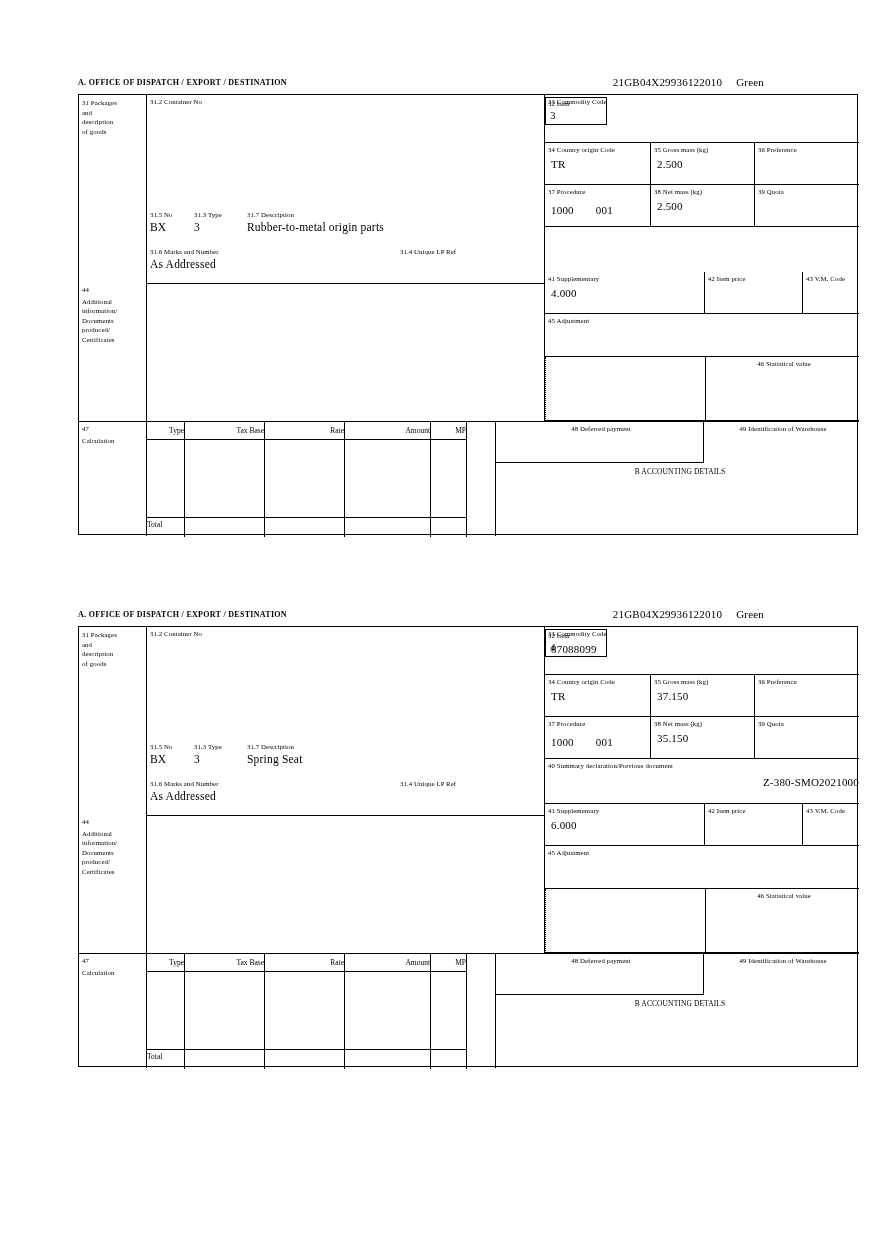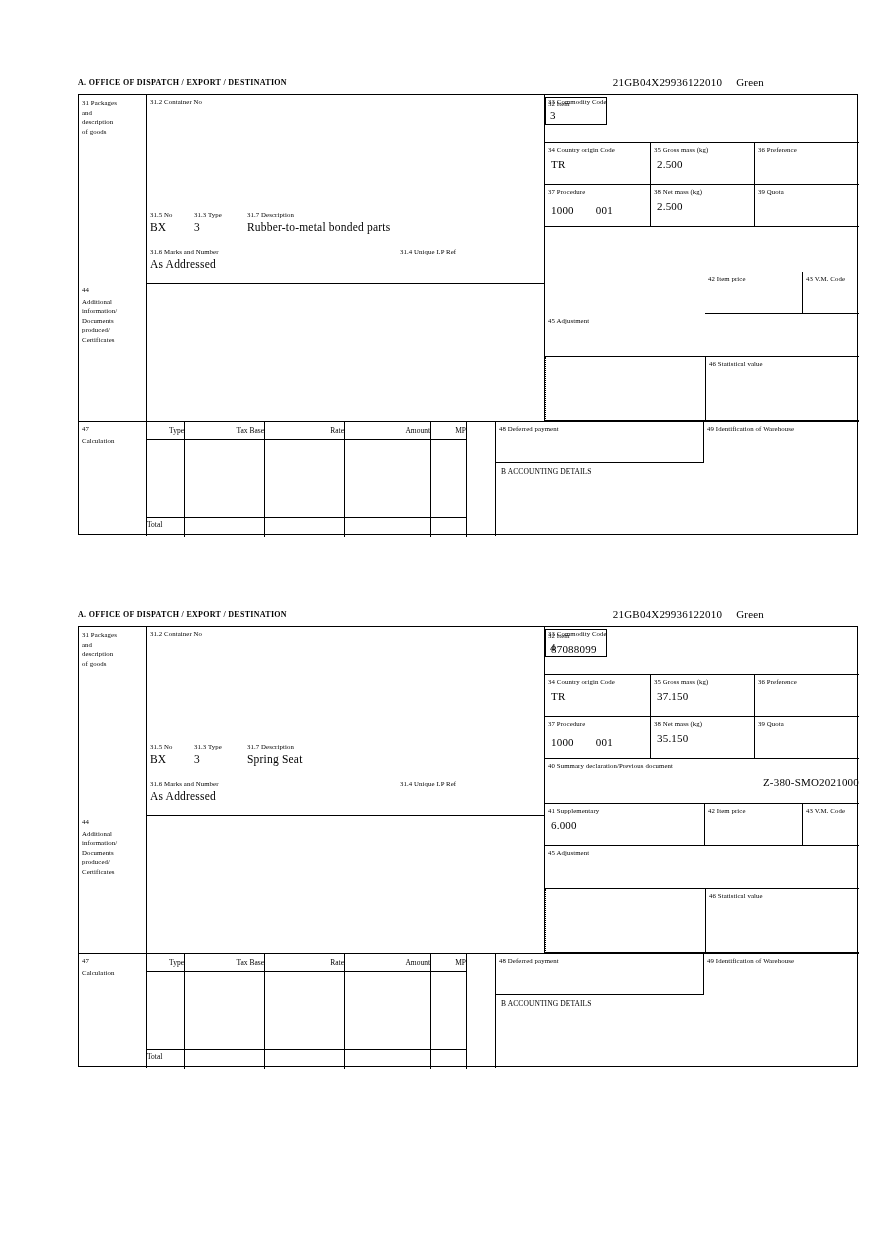--- a/index.html
+++ b/index.html
@@ -71,21 +71,21 @@
     letter-spacing: 0.1px;
     padding: 2px 0 0 3px;
   }
   .val {
     font-size: 11px;
     letter-spacing: 0.2px;
     padding-left: 6px;
   }
   .bt { border-top: 1.1px solid #000; }
   .bb { border-bottom: 1.1px solid #000; }
-  .bl { border-left: 1.1px solid #000; }
+  .bl { border-left: 1.1px solid #000; text-align: center; }
   .br { border-right: 1.1px solid #000; }
 
   
   .c31 {
     left: 0; top: 0; width: 68px; height: 188px;
   }
   .c31 .lbl { padding-top: 3px; }
 
   
   .c312 {
@@ -205,21 +205,21 @@
           <div class="lbl">32 Item</div>
           <div class="num">3</div>
         </div>
 
         <div class="sub-line" style="left:3px; top:116px;">31.5 No</div>
         <div class="sub-line" style="left:47px; top:116px;">31.3 Type</div>
         <div class="sub-line" style="left:100px; top:116px;">31.7 Description</div>
 
         <div class="sub-val" style="left:3px; top:126px;">BX</div>
         <div class="sub-val" style="left:47px; top:126px;">3</div>
-        <div class="sub-val" style="left:100px; top:126px;">Rubber-to-metal bonded parts</div>
+        <div class="sub-val" style="left:100px; top:126px;">Rubber-to-metal origin parts</div>
 
         <div class="sub-line" style="left:3px; top:153px;">31.6 Marks and Number</div>
         <div class="sub-line" style="left:253px; top:153px;">31.4 Unique I.P Ref</div>
         <div class="sub-val" style="left:3px; top:163px;">As Addressed</div>
         <div class="sub-val" style="left:253px; top:163px; font-size:10px;"></div>
       </div>
 
       <div class="cell c33 bb">
         <div class="lbl">33 Commodity Code</div>
       </div>
@@ -247,20 +247,24 @@
       <div class="cell c38 bb br">
         <div class="lbl">38 Net mass (kg)</div>
         <div class="val" style="padding-top:3px;">2.500</div>
       </div>
       <div class="cell c39 bb">
         <div class="lbl">39 Quota</div>
         <div class="val" style="padding-top:3px;"></div>
       </div>
 
 
+      <div class="cell c41 bb br">
+        <div class="lbl">41 Supplementary</div>
+        <div class="val" style="padding-top:3px;">4.000</div>
+      </div>
       <div class="cell c42 bb br">
         <div class="lbl">42 Item price</div>
         <div class="val" style="padding-top:3px;"></div>
       </div>
       <div class="cell c43 bb">
         <div class="lbl">43 V.M. Code</div>
         <div class="val" style="padding-top:3px;"></div>
       </div>
 
       <div class="cell c45 bb">

